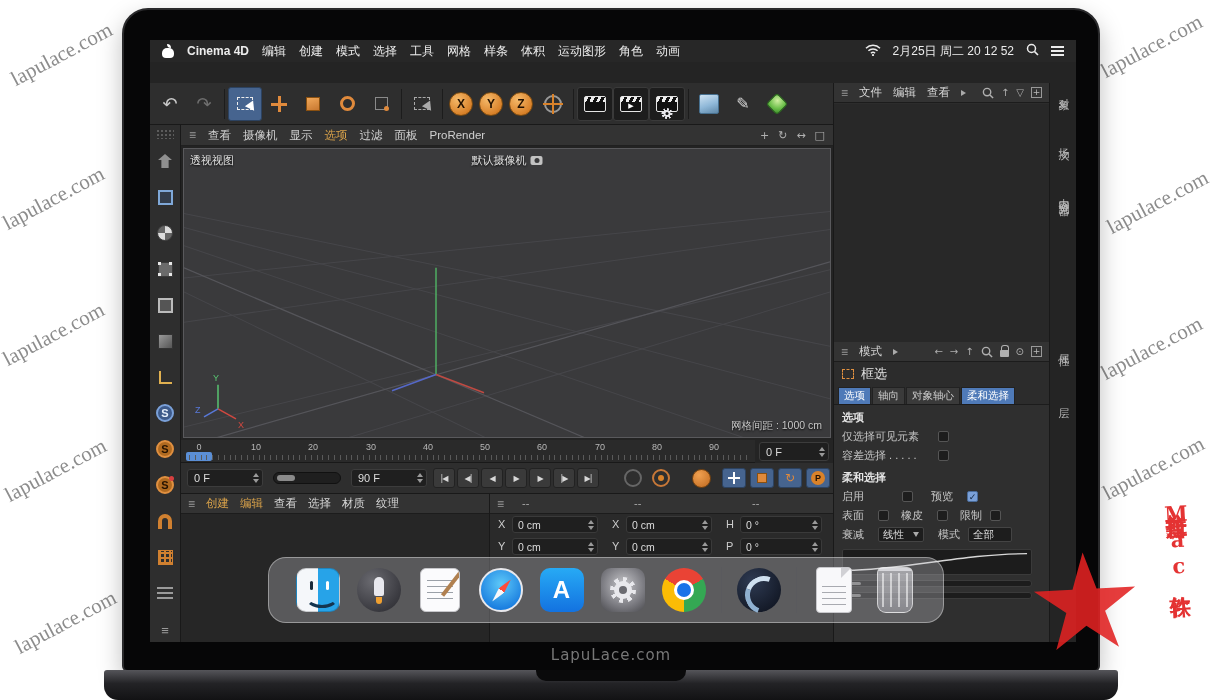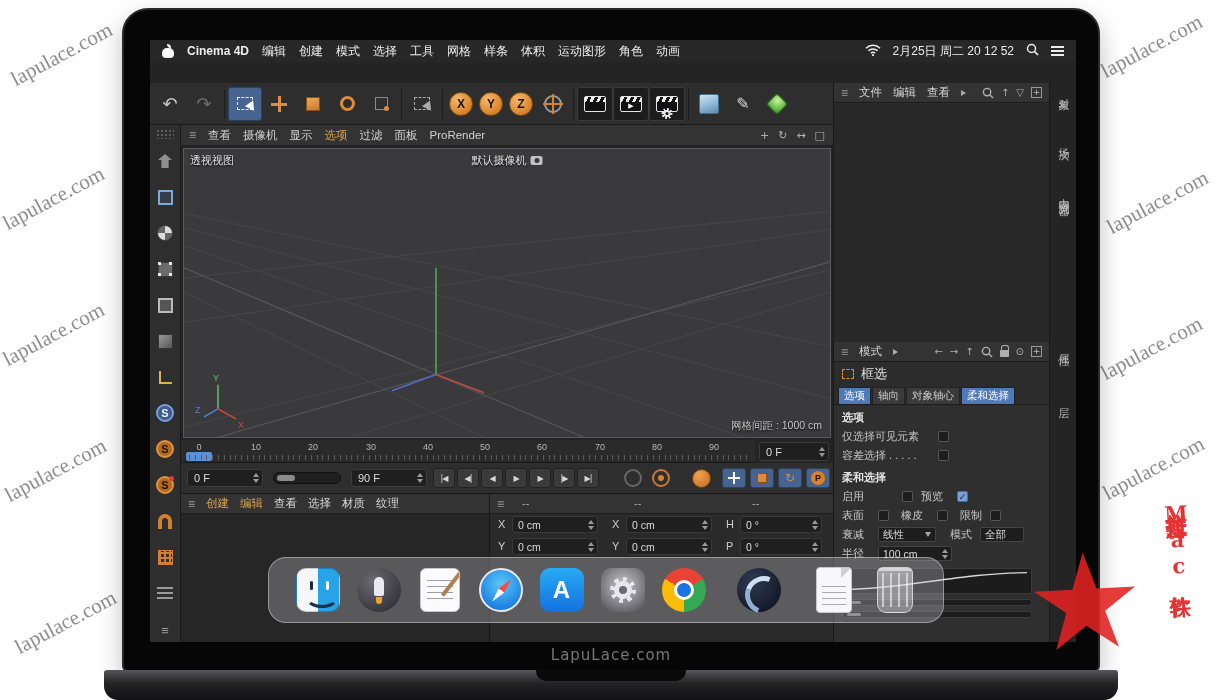--- a/index.html
+++ b/index.html
@@ -169,25 +169,25 @@
 .sch{width:12px;height:12px;display:inline-block}
 .attr-tool{position:absolute;left:0;top:280px;width:100%;height:21px;display:flex;align-items:center;gap:7px;padding:0 8px;background:#2c2c2c;font-size:13px;color:#e2e2e2}
 .ic-rectsel{width:12px;height:10px;border:1px dashed #e09040;display:inline-block}
 .attr-tabs{position:absolute;left:0;top:301px;width:100%;height:20px;display:flex;align-items:flex-end;padding:0 4px;gap:1px}
 .atab{height:17px;padding:0 5px;font-size:10.5px;color:#ccc;background:#3a3a3a;border:1px solid #222;border-bottom:none;display:flex;align-items:center;white-space:nowrap}
 .atab.active{background:#4f7ab8;color:#fff}
 .attr-body{position:absolute;left:0;top:321px;width:100%;bottom:0;background:#2f2f2f;border-top:1px solid #1c1c1c}
 .asec{font-size:11px;font-weight:bold;color:#e4e4e4;padding:5px 8px 2px}
 .arow{display:flex;align-items:center;height:19px;padding:0 8px;font-size:11px;color:#c6c6c6}
 .lw96{width:96px}.lw60{width:60px}.lw36{width:36px}.lw30{width:30px}
-.ml12{margin-left:12px}.ml14{margin-left:14px}.ml18{margin-left:8px}
+.ml12{margin-left:12px}.ml14{margin-left:14px}.ml18{margin-left:18px}
 .cb{width:11px;height:11px;background:#1d1d1d;border:1px solid #555;border-radius:2px;display:inline-block;flex:none}
 .cb.checked{background:#7aa0d8;border-color:#4a6c9b;color:#10233d;font-size:9px;line-height:10px;text-align:center}
 .afield{height:15px;background:#1d1d1d;border:1px solid #444;border-radius:2px;font-size:10.5px;color:#ddd;display:inline-flex;align-items:center;padding:0 4px;gap:4px;position:relative}
-.afield.w58{width:58px}.afield.w44{width:44px}.afield.w74{width:74px;padding-right:14px}
+.afield.w58{width:46px}.afield.w44{width:44px}.afield.w74{width:74px;padding-right:14px}
 .tri-d{width:0;height:0;border-left:3.5px solid transparent;border-right:3.5px solid transparent;border-top:5px solid #aaa;margin-left:auto}
 .curvebox{margin:5px 8px 3px;width:190px;height:26px;background:#1c1c1c;border:1px solid #3a3a3a;border-radius:2px;position:relative}
 .xslider{margin:5px 8px;width:190px;height:7px;background:#1c1c1c;border:1px solid #3a3a3a;border-radius:3px;position:relative}
 .xslider i{position:absolute;left:4px;top:1px;width:14px;height:3px;background:#7a7a7a;border-radius:2px}
 
 
 .side-strip{position:absolute;left:899px;top:43px;width:27px;bottom:0;background:#242424;border-left:1px solid #191919}
 .vtab{position:absolute;left:6px;writing-mode:vertical-rl;text-orientation:upright;font-size:11px;color:#b8b8b8;letter-spacing:2px;white-space:nowrap}
 .vt1{top:6px}.vt2{top:56px}.vt3{top:106px}.vt4{top:262px}.vt5{top:316px}
 
@@ -630,27 +630,20 @@
             <span class="lw36">衰减</span>
             <span class="afield w58">
                 <span>线性</span>
                 <span class="tri-d"></span>
               </span>
             <span class="lw30 ml14">模式</span>
             <span class="afield w44">
                 <span>全部</span>
               </span>
           </div>
-          <div class="arow">
-            <span class="lw36">半径</span>
-            <span class="afield w74">
-                <span>100 cm</span>
-                <span class="st"></span>
-              </span>
-          </div>
           <div class="curvebox">
             <svg width="100%" height="100%" viewBox="0 0 190 26" preserveAspectRatio="none">
                 <path d="M4 22 C 60 22 120 4 186 4" stroke="#d8d8d8" fill="none" stroke-width="1.4"></path>
               </svg>
           </div>
           <div class="xslider">
               <i></i>
             </div>
           <div class="xslider">
               <i></i>

